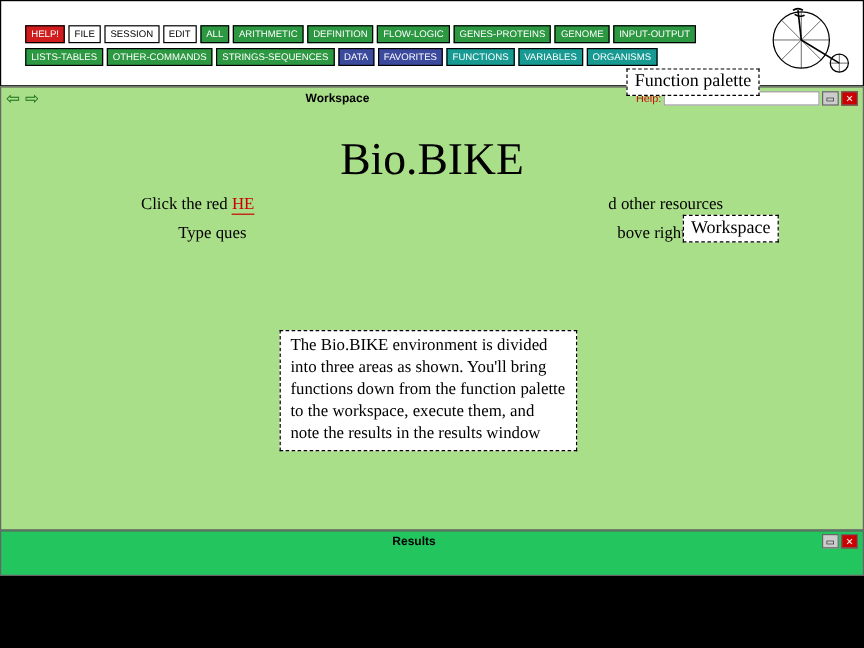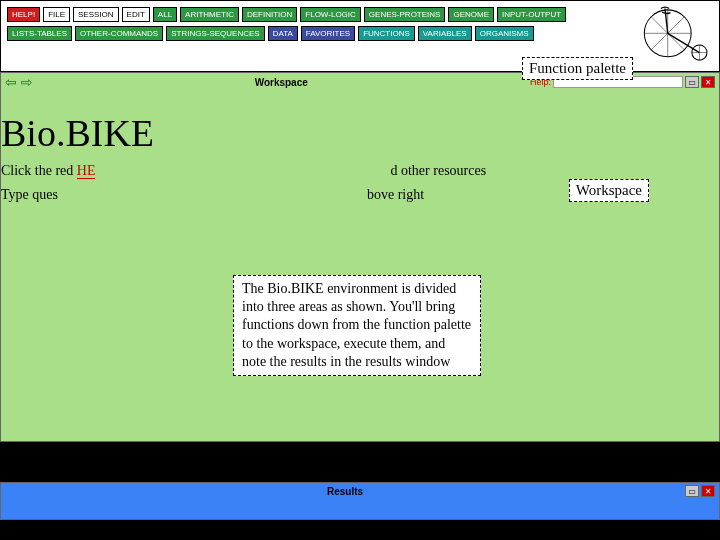--- a/index.html
+++ b/index.html
@@ -1,18 +1,18 @@
 <!DOCTYPE html>
 <html><head>
   <meta charset="utf-8">
   <style>
     * { box-sizing: border-box; margin: 0; padding: 0; }
     body { width: 720px; height: 540px; font-family: Arial, sans-serif; background: #000; overflow: hidden; }
     
-    .palette-area { background: #fff; border: 1px solid #000; padding: 4px; position: relative; height: 72px; }
+    .palette-area { background: #fff; border: 1px solid #000; padding: 18px; position: relative; height: 72px; }
     .palette-used { width: 632px; }
     .menu-row { display: flex; gap: 3px; padding: 2px; flex-wrap: wrap; }
     .menu-btn { font-size: 8px; padding: 2px 4px; border: 1px solid #000; cursor: pointer; white-space: nowrap; font-family: Arial; }
     .red-btn { background: #d01c1c; color: #fff; }
     .white-btn { background: #fff; color: #000; }
     .green-btn { background: #2d9842; color: #fff; }
     .blue-btn { background: #3c4a9e; color: #fff; }
     .teal-btn { background: #179a92; color: #fff; }
     
     .bicycle { position: absolute; right: 6px; top: 2px; width: 74px; height: 62px; }
@@ -25,29 +25,29 @@
     .ws-toolbar { display: flex; align-items: center; height: 18px; font-size: 9px; padding: 0 4px; }
     .ws-toolbar .arrows { display: flex; gap: 4px; }
     .ws-toolbar .arrow { color: #1a6e1a; font-size: 14px; cursor: pointer; }
     .ws-toolbar .center { flex: 1; text-align: center; font-weight: bold; font-size: 10px; }
     .ws-toolbar .right { display: flex; align-items: center; gap: 2px; }
     .ws-toolbar .help-lbl { color: #c00; font-size: 9px; }
     .ws-toolbar input { width: 130px; height: 12px; font-size: 9px; border: 1px solid #999; }
     .sq-btn { width: 14px; height: 12px; background: #ccc; border: 1px solid #666; font-size: 8px; display: inline-flex; align-items: center; justify-content: center; cursor: pointer; }
     .red-x { background: #c00; color: #fff; }
     
-    .content { text-align: left; padding-top: 20px; font-family: 'Times New Roman', serif; }
+    .content { text-align: center; padding-top: 20px; font-family: 'Times New Roman', serif; }
     .logo { font-size: 38px; font-weight: normal; }
     .line { font-size: 14px; margin-top: 8px; }
     .lnk { color: #1414c9; border-bottom: 1px solid #1414c9; cursor: pointer; }
     .lnk-help { color: #c00; border-bottom: 1px solid #c00; cursor: pointer; }
     
     .callout { position: absolute; left: 232px; top: 202px; width: 248px; border: 1.5px dashed #000; background: #fff; padding: 4px 8px; font-family: 'Times New Roman', serif; font-size: 14px; text-align: left; z-index: 5; line-height: 1.3; }
     
-    .results-area { background: #3b82f6; height: 38px; border: 1px solid #666; position: relative; margin-top: 40px; }
+    .results-area { background: #22c55e; height: 38px; border: 1px solid #666; position: relative; }
     .res-toolbar { display: flex; align-items: center; height: 16px; font-size: 9px; padding: 0 4px; }
     .res-toolbar .center { flex: 1; text-align: center; font-weight: bold; font-size: 10px; }
     .res-toolbar .right { display: flex; gap: 2px; }
     
     .bottom-black { background: #000; height: 60px; }
   </style>
 </head>
 <body>
 
 <div class="palette-area">

